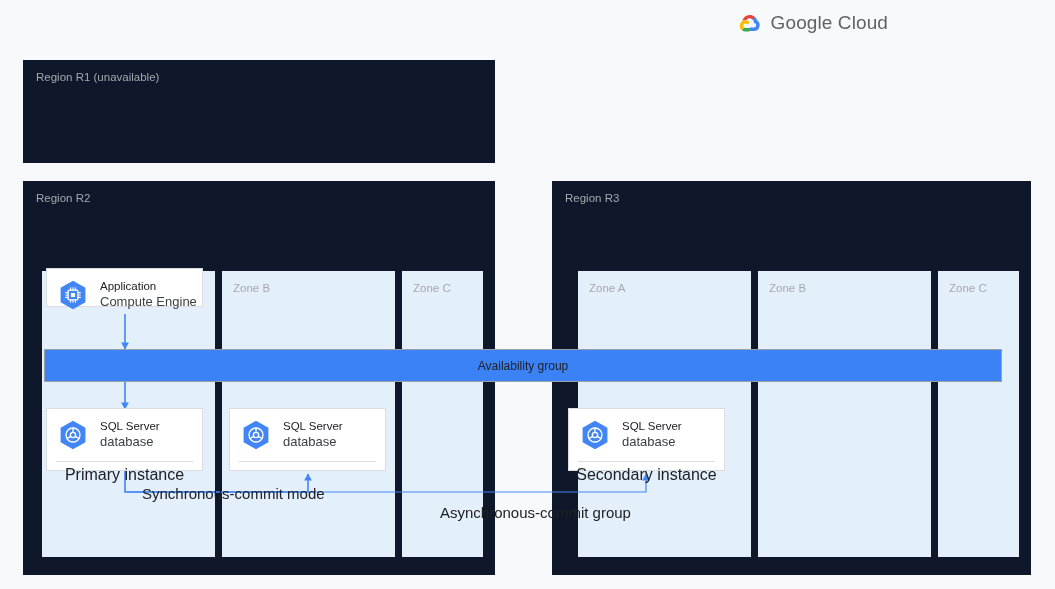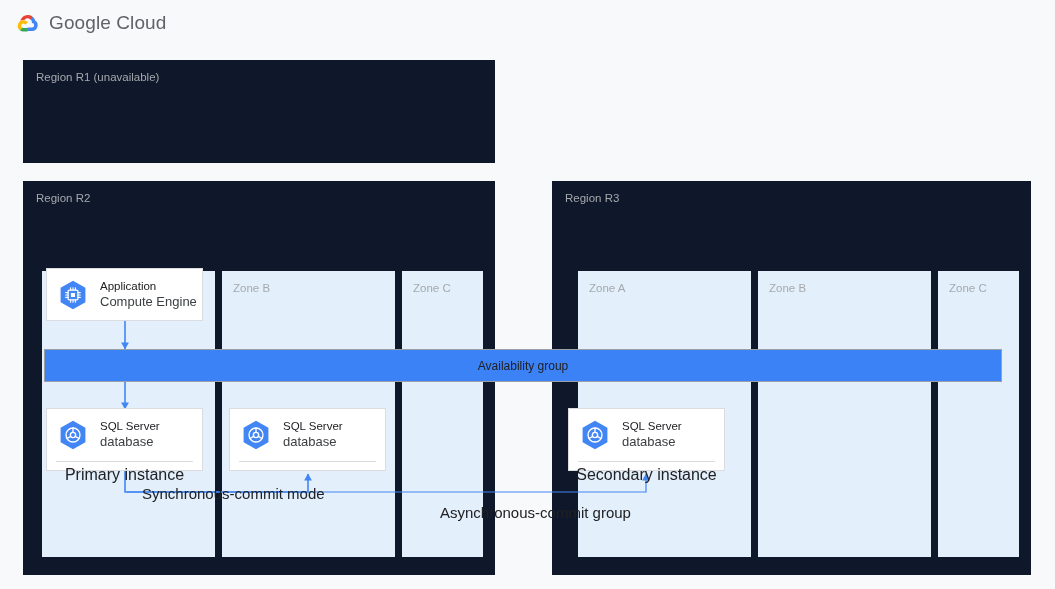--- a/index.html
+++ b/index.html
@@ -19,20 +19,21 @@
   
   .gc-header {
     position: absolute;
     left: 0; top: 0;
     width: 888px; height: 46px;
     background: #f8f9fa;
     display: flex;
     align-items: center;
     padding-left: 14px;
     box-sizing: border-box;
+    justify-content: flex-end;
   }
   .gc-logo-mark {
     width: 26px; height: 26px;
     flex: 0 0 auto;
     margin-right: 9px;
     display: block;
   }
   .gc-logo-text {
     font-size: 19px;
     color: #5f6368;
@@ -224,21 +225,21 @@
 
     <path d="M125 425 L125 446 L308 446 L308 428" fill="none" stroke="#4285f4" stroke-width="1.6" marker-end="url(#arrowUp)"></path>
 
     <path d="M127 446 L646 446 L646 428" fill="none" stroke="#4285f4" stroke-width="1.2" marker-end="url(#arrowUp)"></path>
   </svg>
 
   <div class="ag-bar" style="left:44px; top:303px; width:958px; height:33px;">
     <span>Availability group</span>
   </div>
 
-  <div class="card" style="left:46px; top:222px; width:157px; height:53px;">
+  <div class="card" style="left:46px; top:222px; width:157px; height:39px;">
     <div class="card-top">
       <svg class="card-icon" viewBox="0 0 40 40">
         <path d="M20 3.2 L34.6 11.6 L34.6 28.4 L20 36.8 L5.4 28.4 L5.4 11.6 Z" fill="#4285f4"></path>
         <rect x="14.2" y="14.2" width="11.6" height="11.6" rx="1.4" fill="none" stroke="#ffffff" stroke-width="1.5"></rect>
         <rect x="17.6" y="17.6" width="4.8" height="4.8" rx="0.7" fill="#ffffff"></rect>
         <g stroke="#ffffff" stroke-width="1.3" stroke-linecap="round">
           <line x1="17.2" y1="11.4" x2="17.2" y2="14.2"></line>
           <line x1="20" y1="11.4" x2="20" y2="14.2"></line>
           <line x1="22.8" y1="11.4" x2="22.8" y2="14.2"></line>
           <line x1="17.2" y1="25.8" x2="17.2" y2="28.6"></line>

